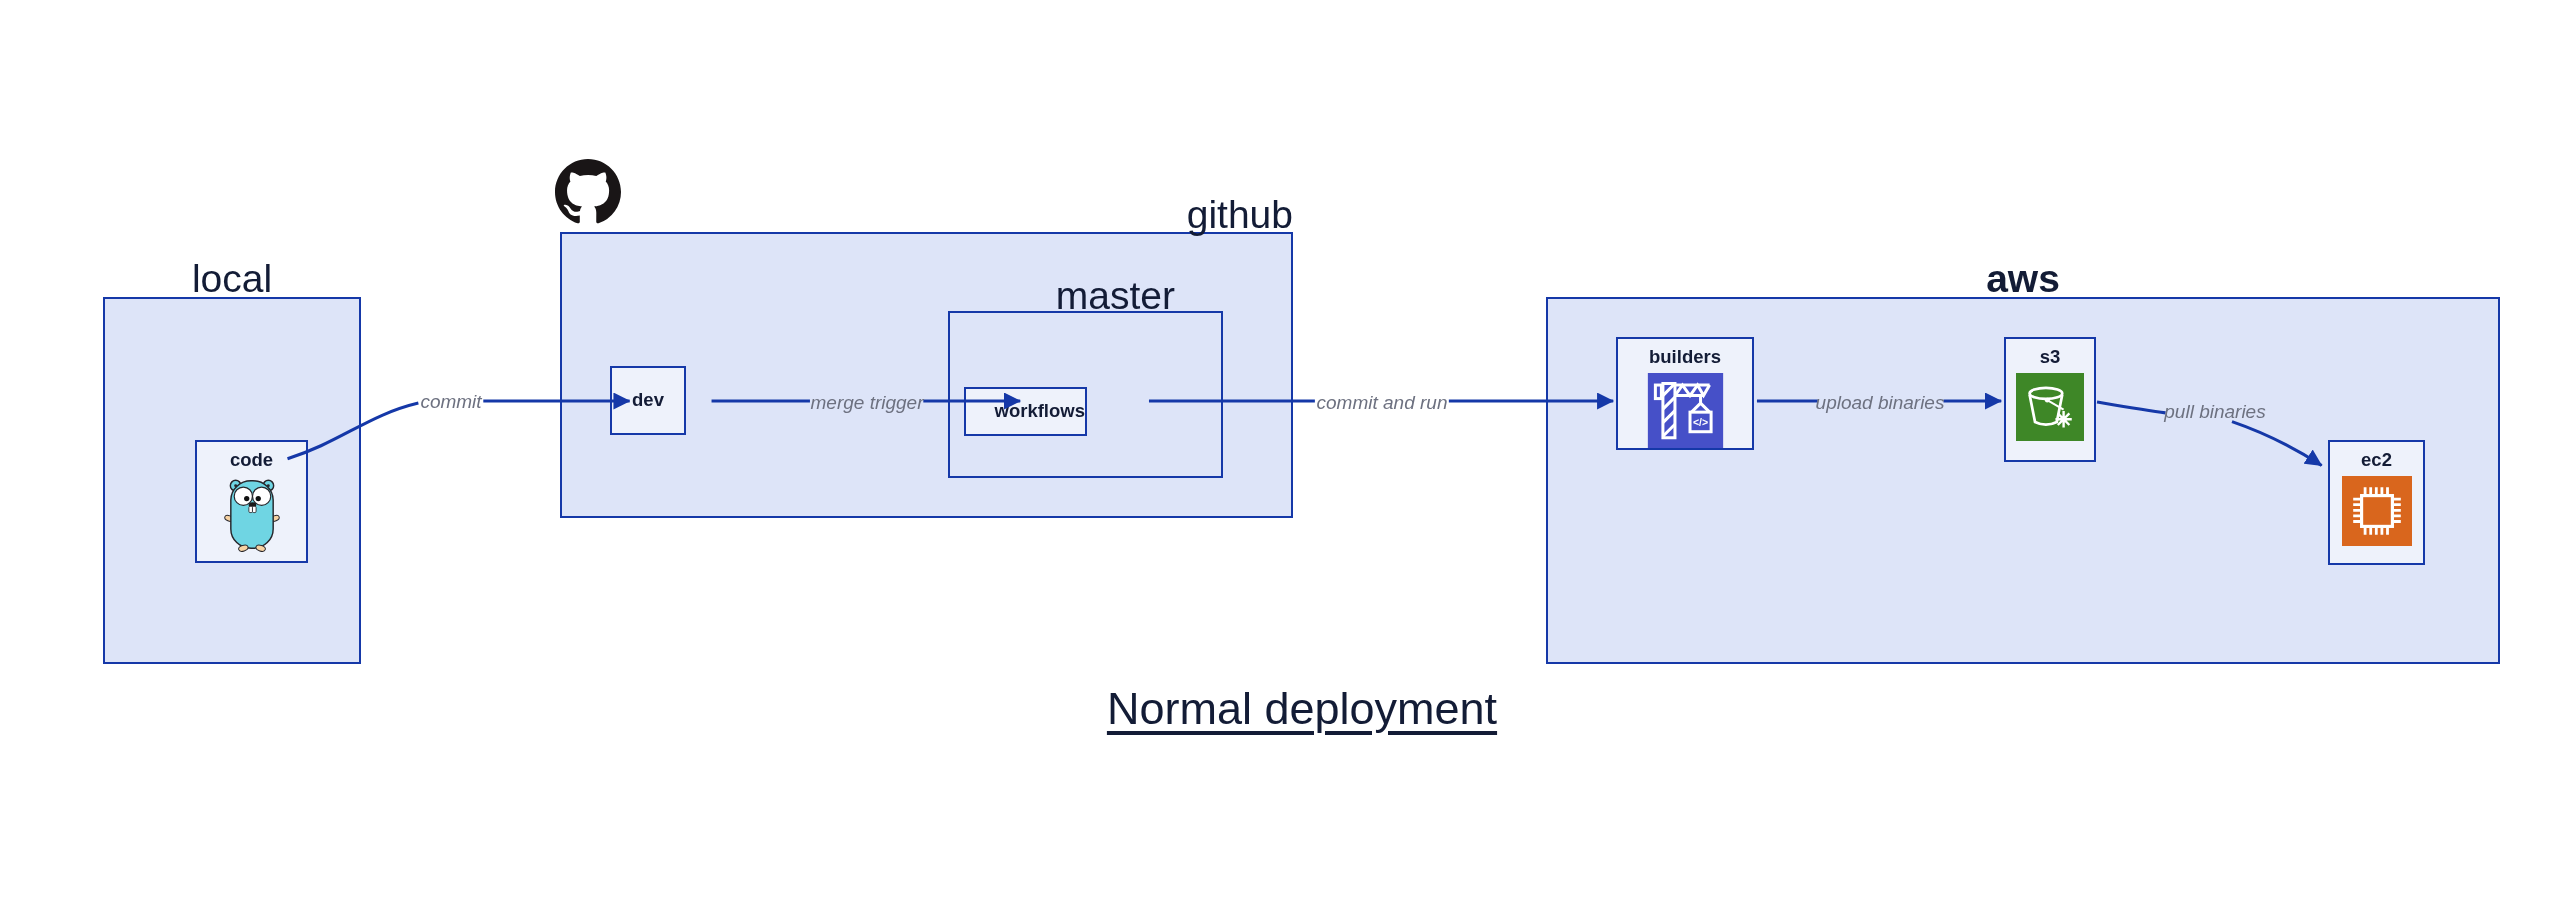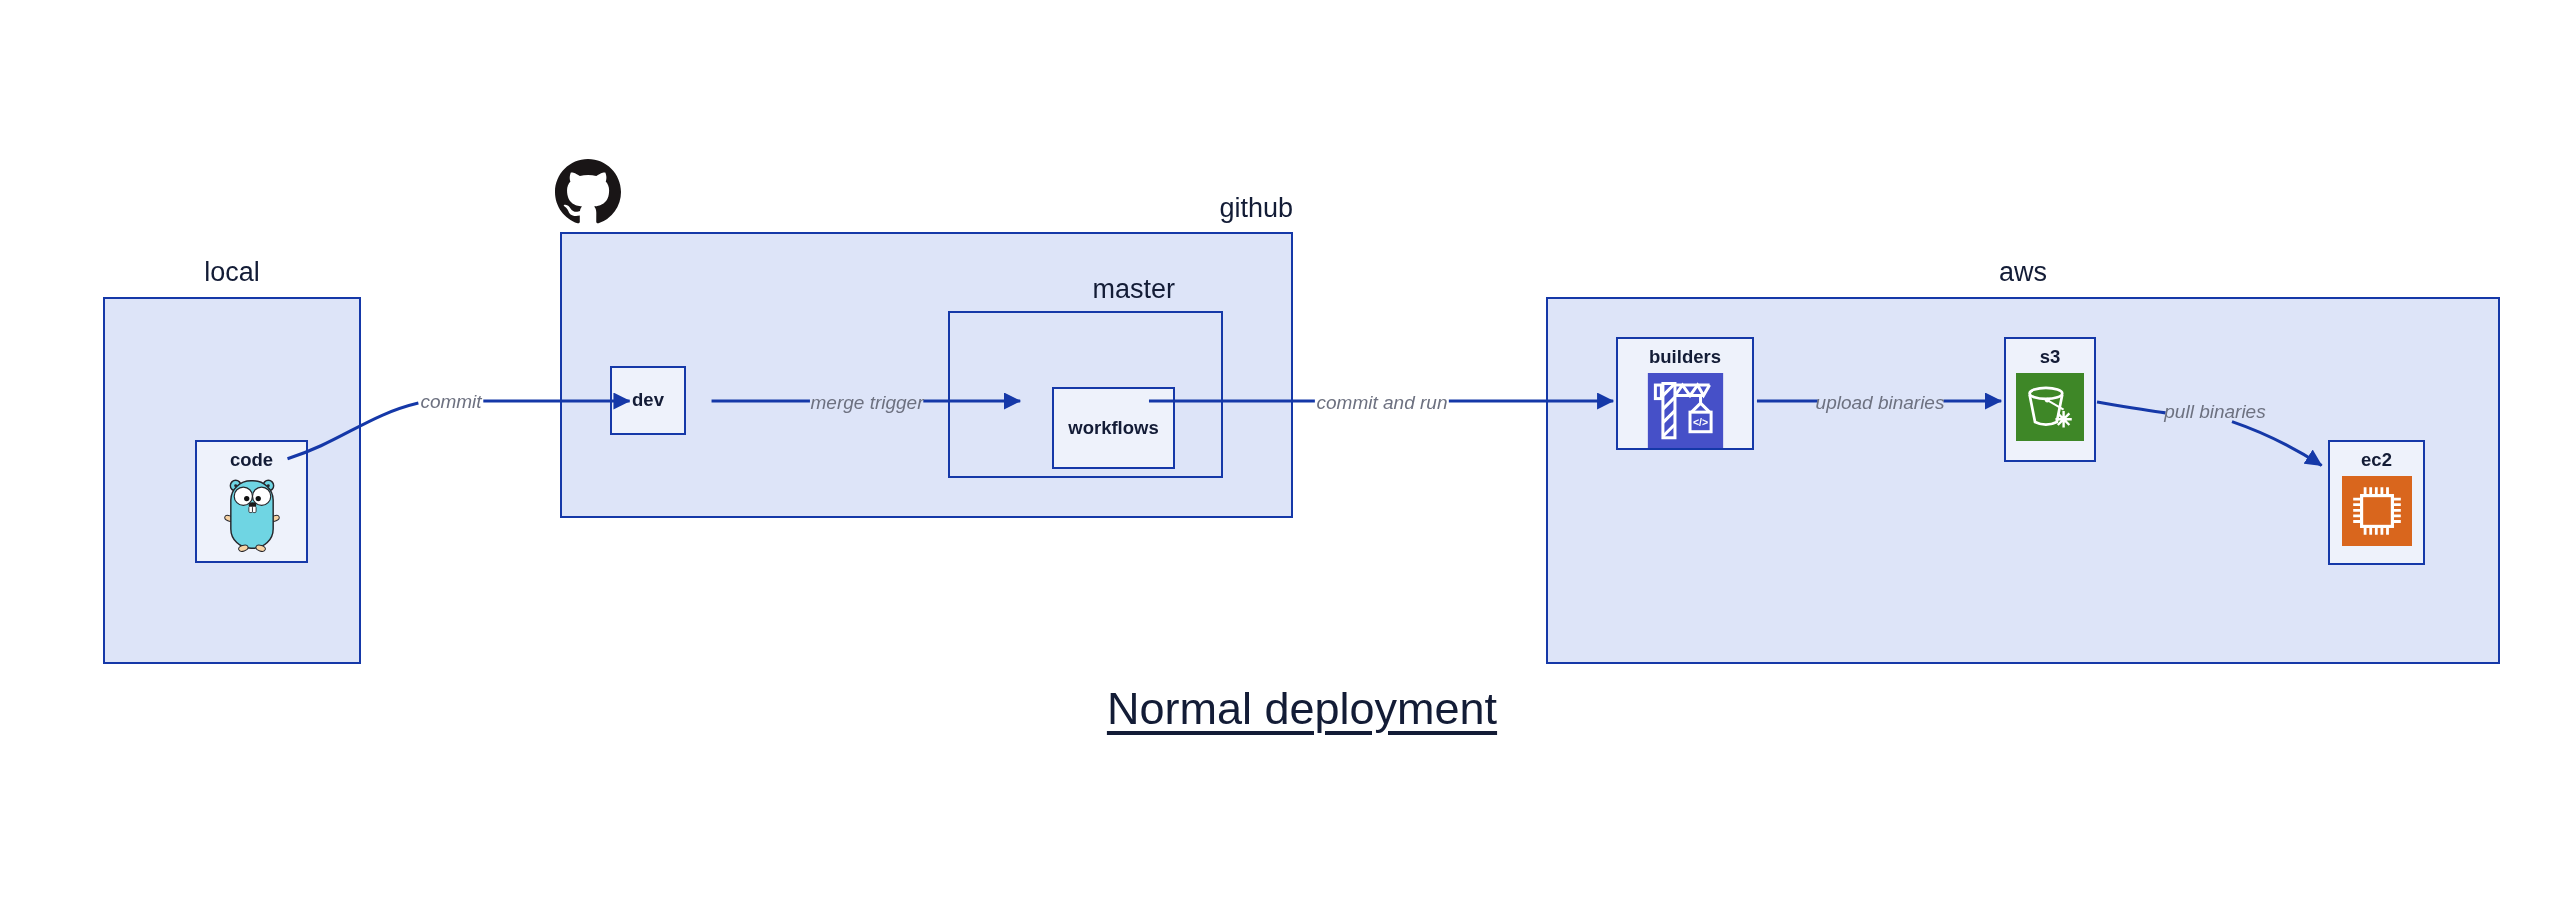--- a/index.html
+++ b/index.html
@@ -10,39 +10,39 @@
   
   .container{
     position:absolute;background:#dde4f8;border:2.6px solid #1538a8;box-sizing:border-box;
   }
   #c-local   {left:103px; top:297px; width:258px;  height:367px;}
   #c-github  {left:560px;top:232px; width:733px; height:286px;}
   #c-master  {left:948px;top:311px; width:275px;  height:167px;}
   #c-aws     {left:1546px;top:297px; width:954px; height:367px;}
 
   .container-label{
-    position:absolute;color:#131c36;font-size:27px;font-weight:400;line-height:1.1;
+    position:absolute;color:#131c36;font-size:39px;font-weight:400;line-height:1.1;
     white-space:nowrap;
   }
   #lbl-local {left:103px; top:258px;width:258px; text-align:center;}
   #lbl-github{left:560px;top:194px;width:733px;text-align:right;}
   #lbl-master{left:900px;top:275px;width:275px; text-align:right;}
-  #lbl-aws   {left:1546px;top:258px;width:954px;text-align:center;}
+  #lbl-aws   {left:1546px;top:258px;width:954px;text-align:center;font-weight:bold;}
 
   
   .node{
     position:absolute;background:#eef2fb;border:2.6px solid #1538a8;box-sizing:border-box;
     display:flex;flex-direction:column;align-items:center;
   }
   .node .nlabel{color:#131c36;font-weight:700;font-size:18.5px;line-height:1.1;white-space:nowrap;}
   .node.top .nlabel{margin-top:8.2px;}
   .node.mid{justify-content:center;}
   #n-code     {left:175px; top:440px;width:113px;height:123px;margin-left:20px;}
   #n-dev      {left:610px;top:366px;width:76px;height:69px;}
-  #n-workflows{left:1052px;top:387px;width:123px;height:82px;}
+  #n-workflows{left:964px;top:387px;width:123px;height:49px;align-items:flex-end;}
   #n-builders {left:1616px;top:337px;width:138px;height:113px;}
   #n-s3       {left:2004px;top:337px;width:92px;height:125px;}
   #n-ec2      {left:2328px;top:440px;width:97px;height:125px;}
   .node .icon{margin-top:5.2px;}
 
   
   .edge-label{
     position:absolute;transform:translate(-50%,-50%);
     color:#6d7180;font-size:19px;font-style:italic;white-space:nowrap;line-height:1;
   }

